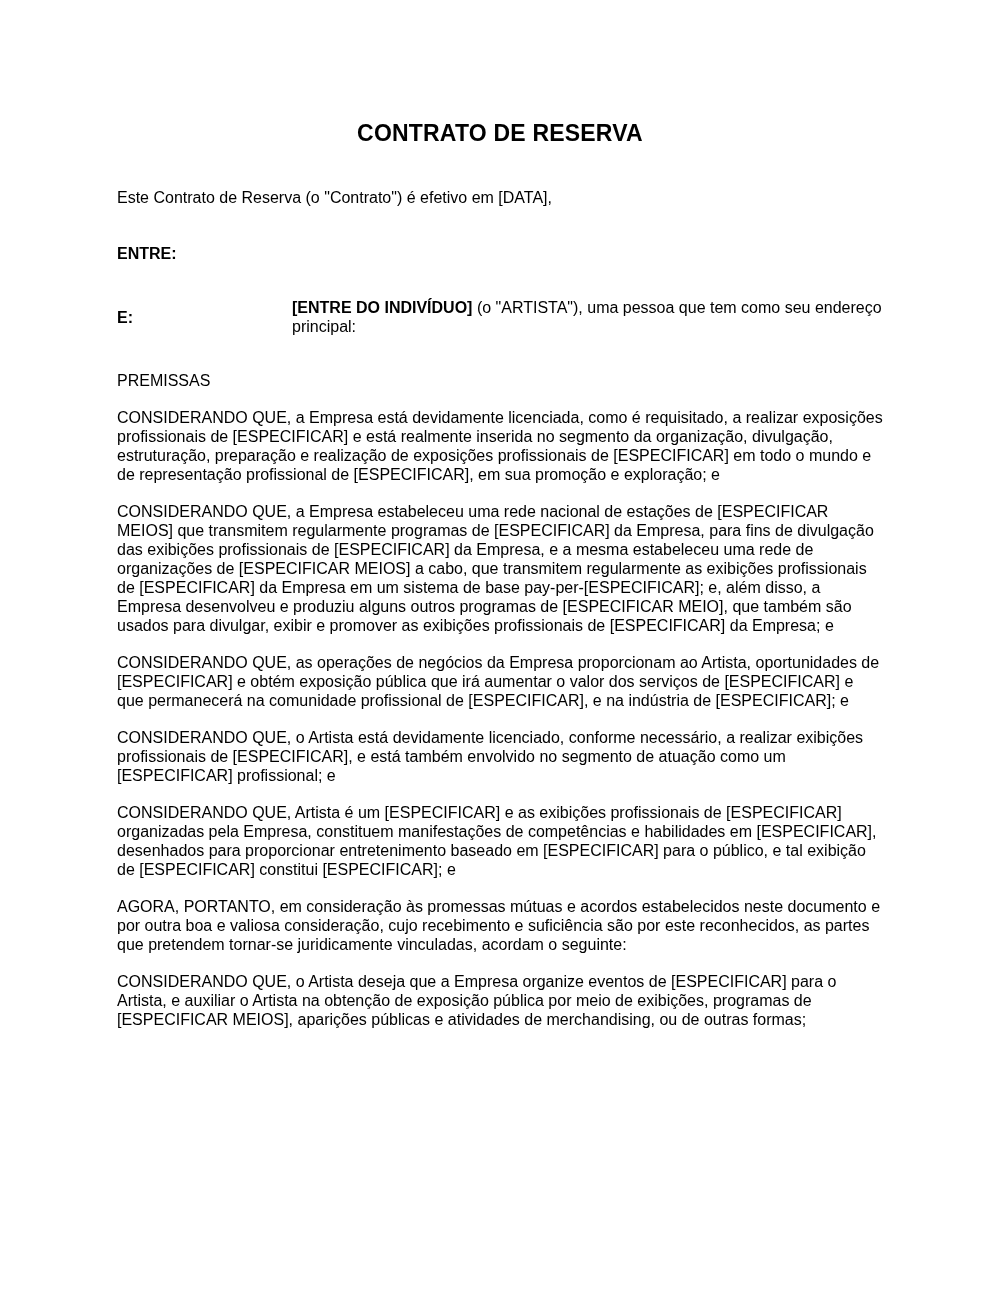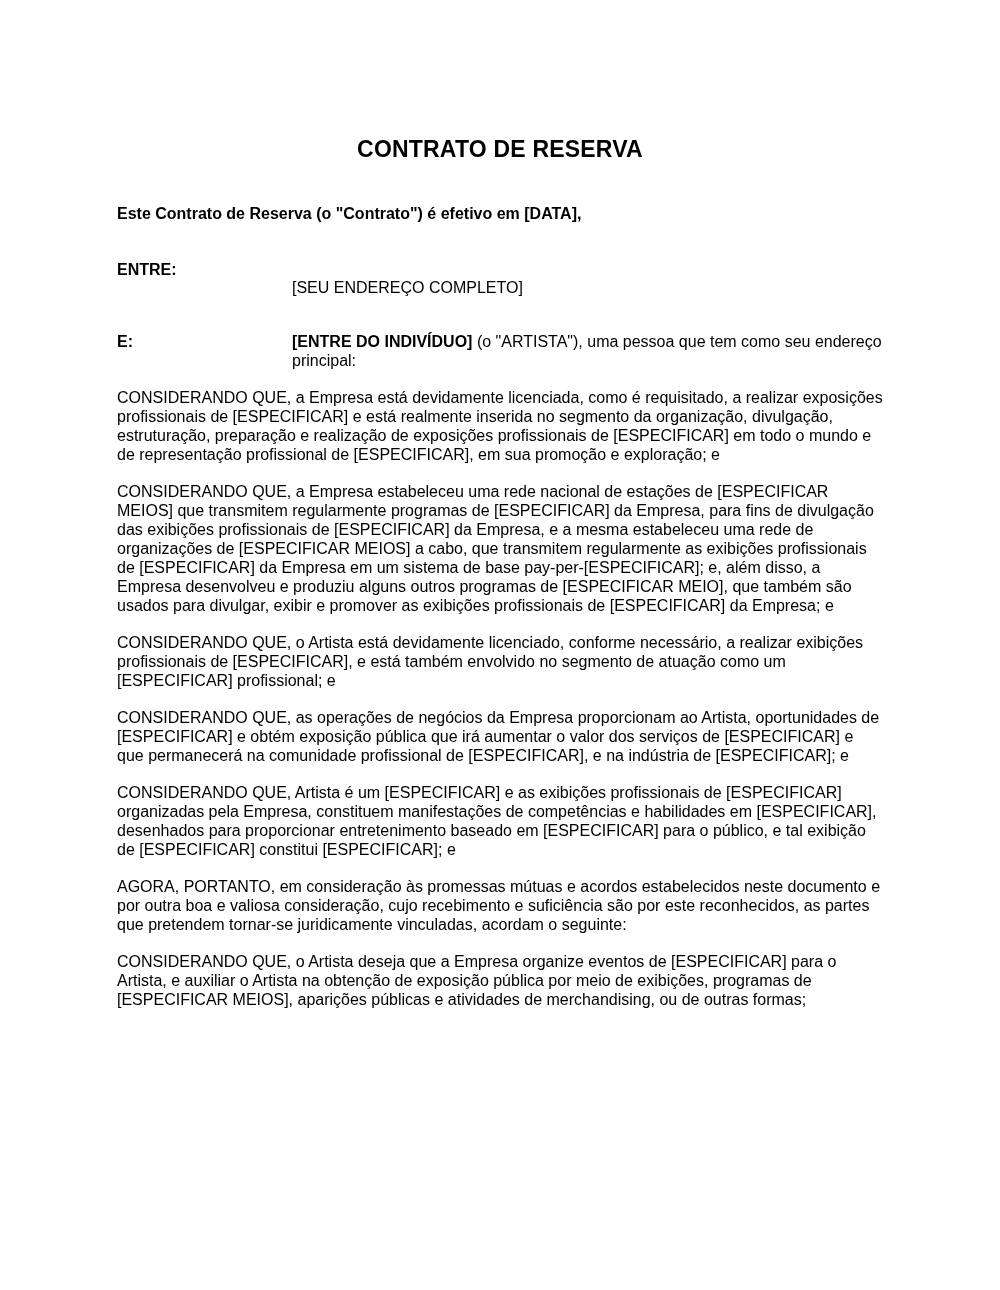--- a/index.html
+++ b/index.html
@@ -4,45 +4,44 @@
 <style>
   html, body {
     margin: 0;
     padding: 0;
     background: #ffffff;
   }
   .page {
     position: relative;
     width: 1000px;
     height: 1028px;
-    margin: 16px auto;
+    margin: 0 auto;
     background: #ffffff;
     color: #000000;
     font-family: "Liberation Sans", "DejaVu Sans", sans-serif;
     font-size: 16px;
     line-height: 19px;
     padding: 119px 117px 0 117px;
     box-sizing: border-box;
     overflow: hidden;
   }
   .doc-title {
     margin: 0;
     font-size: 23px;
     line-height: 28px;
     font-weight: bold;
     text-align: center;
     letter-spacing: 0.2px;
   }
   .intro {
     margin: 41px 0 0 0;
-    font-weight: bold;
   }
   .party-row {
     display: flex;
-    align-items: flex-start;
+    align-items: center;
   }
   .party-row.first { margin-top: 37px; }
   .party-row.second { margin-top: 35px; }
   .party-label {
     width: 175px;
     flex: 0 0 175px;
     font-weight: bold;
   }
   .party-body {
     flex: 1 1 auto;
@@ -72,36 +71,36 @@
 
 <div class="page">
 
   <h1 class="doc-title">CONTRATO DE RESERVA</h1>
 
   <p class="intro">Este Contrato de Reserva (o "Contrato") é efetivo em [DATA],</p>
 
   <div class="party-row first">
     <div class="party-label">ENTRE:</div>
     <div class="party-body">
-      <p class="party-address">[SEU ENDEREÇO COMPLETO]</p>
     </div>
   </div>
 
   <div class="party-row second">
     <div class="party-label">E:</div>
     <div class="party-body">
       <p><span></span><strong>[ENTRE DO INDIVÍDUO]</strong><span> (o "ARTISTA"), uma pessoa que tem como seu endereço principal:</span></p>
     </div>
   </div>
 
+  <p class="premises-heading">PREMISSAS</p>
 
   <p class="para first">CONSIDERANDO QUE, a Empresa está devidamente licenciada, como é requisitado, a realizar exposições profissionais de [ESPECIFICAR] e está realmente inserida no segmento da organização, divulgação, estruturação, preparação e realização de exposições profissionais de [ESPECIFICAR] em todo o mundo e de representação profissional de [ESPECIFICAR], em sua promoção e exploração; e</p>
   <p class="para">CONSIDERANDO QUE, a Empresa estabeleceu uma rede nacional de estações de [ESPECIFICAR MEIOS] que transmitem regularmente programas de [ESPECIFICAR] da Empresa, para fins de divulgação das exibições profissionais de [ESPECIFICAR] da Empresa, e a mesma estabeleceu uma rede de organizações de [ESPECIFICAR MEIOS] a cabo, que transmitem regularmente as exibições profissionais de [ESPECIFICAR] da Empresa em um sistema de base pay-per-[ESPECIFICAR]; e, além disso, a Empresa desenvolveu e produziu alguns outros programas de [ESPECIFICAR MEIO], que também são usados para divulgar, exibir e promover as exibições profissionais de [ESPECIFICAR]  da Empresa; e</p>
+  <p class="para">CONSIDERANDO QUE, as operações de negócios da Empresa proporcionam ao Artista, oportunidades de [ESPECIFICAR] e obtém exposição pública que irá aumentar o valor dos serviços de [ESPECIFICAR] e que permanecerá na comunidade profissional de [ESPECIFICAR], e na indústria de [ESPECIFICAR]; e</p>
   <p class="para">CONSIDERANDO QUE, o Artista está devidamente licenciado, conforme necessário, a realizar exibições profissionais de [ESPECIFICAR], e está também envolvido no segmento de atuação como um [ESPECIFICAR] profissional; e</p>
-  <p class="para">CONSIDERANDO QUE, as operações de negócios da Empresa proporcionam ao Artista, oportunidades de [ESPECIFICAR] e obtém exposição pública que irá aumentar o valor dos serviços de [ESPECIFICAR] e que permanecerá na comunidade profissional de [ESPECIFICAR], e na indústria de [ESPECIFICAR]; e</p>
   <p class="para">CONSIDERANDO QUE, Artista é um [ESPECIFICAR] e as exibições profissionais de [ESPECIFICAR] organizadas pela Empresa, constituem manifestações de competências e habilidades em [ESPECIFICAR], desenhados para proporcionar entretenimento baseado em [ESPECIFICAR] para o público, e tal exibição de [ESPECIFICAR] constitui [ESPECIFICAR]; e</p>
   <p class="para">AGORA, PORTANTO, em consideração às promessas mútuas e acordos estabelecidos neste documento e por outra boa e valiosa consideração, cujo recebimento e suficiência são por este reconhecidos, as partes que pretendem tornar-se juridicamente vinculadas, acordam o seguinte:</p>
   <p class="para">CONSIDERANDO QUE, o Artista deseja que a Empresa organize eventos de [ESPECIFICAR] para o Artista, e auxiliar o Artista na obtenção de exposição pública por meio de exibições, programas de [ESPECIFICAR MEIOS], aparições públicas e atividades de merchandising, ou de outras formas;</p>
 
   <div class="page-footer">
     <span>Contrato de Reserva</span>
     <span>Página 1 de 15</span>
   </div>
 
 </div>

